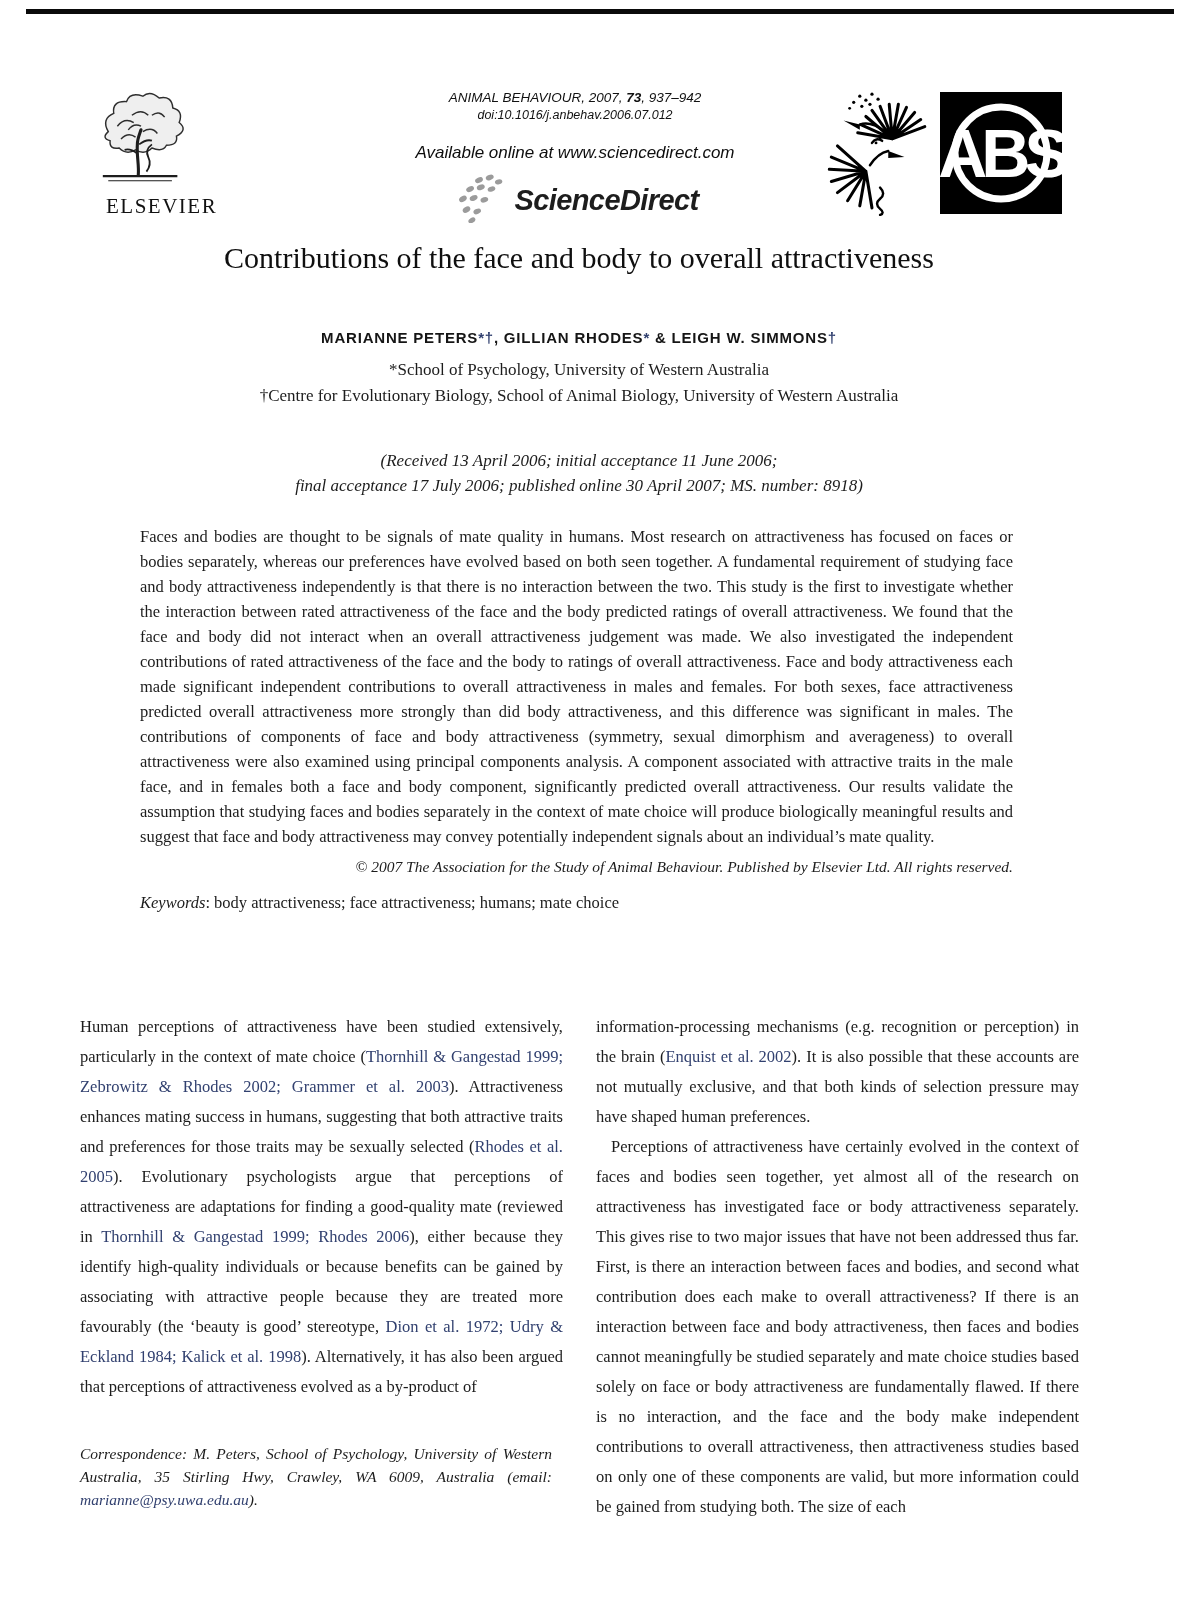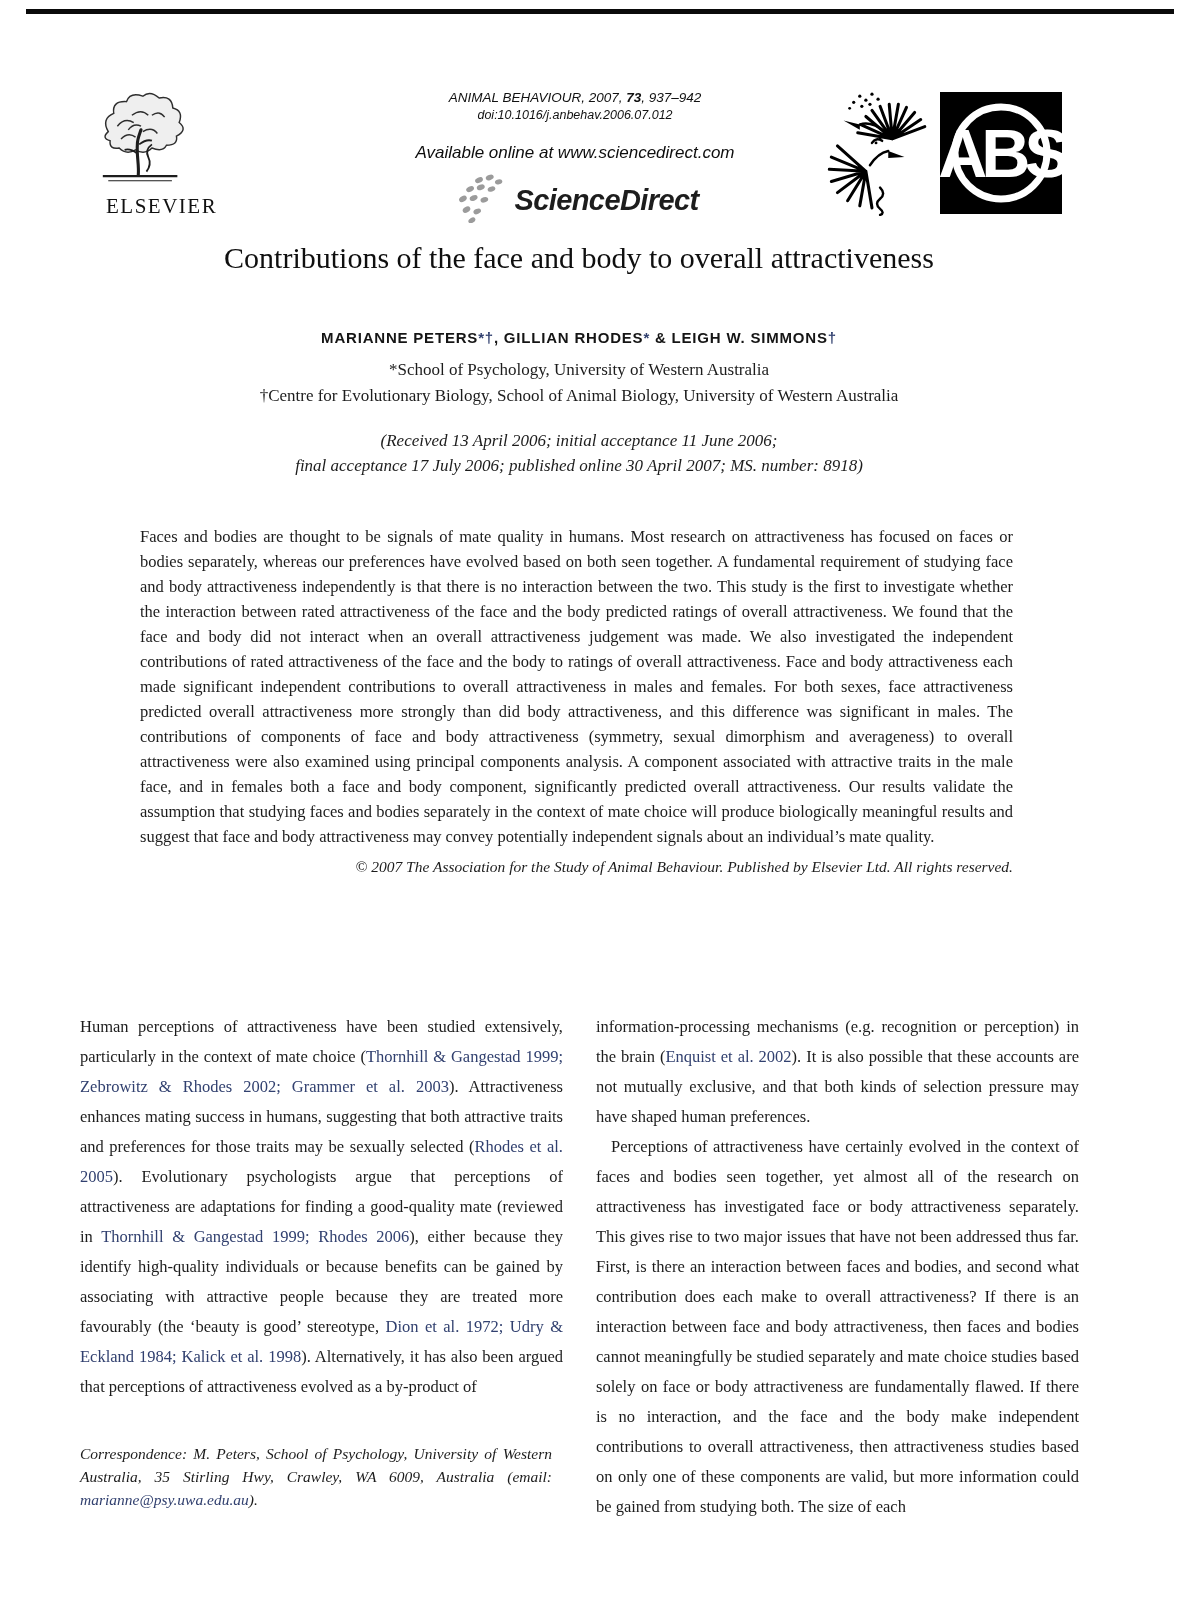--- a/index.html
+++ b/index.html
@@ -20,21 +20,21 @@
   .sd-word{font-family:"Liberation Sans",sans-serif;font-size:29px;font-weight:bold;letter-spacing:-0.6px;color:#1d1d1d;}
   .hdr-bird{position:absolute;top:86px;left:813px;}
   .hdr-abs{position:absolute;top:92px;left:940px;}
 
   
   .centered{position:absolute;left:80px;width:998px;text-align:center;margin-top:8px;}
   .title{top:241px;font-size:30px;color:#0f0f0f;}
   .authors{top:321px;font-family:"Liberation Sans",sans-serif;font-size:15px;font-weight:bold;letter-spacing:0.8px;color:#151515;}
   .affil-1{top:352px;font-size:17px;}
   .affil-2{top:378px;font-size:17px;}
-  .received{top:420px;font-style:italic;font-size:17px;line-height:25px;}
+  .received{top:440px;font-style:italic;font-size:17px;line-height:25px;}
 
   
   .abstract-wrap{position:absolute;top:524px;left:140px;width:873px;}
   .abstract-text{font-size:16.5px;line-height:25px;text-align:justify;}
   .abstract-copyright{margin-top:9px;text-align:right;font-style:italic;font-size:15.5px;}
   .keywords{margin-top:17px;font-size:16.5px;}
   .keywords .kw-label{font-style:italic;}
 
   
   .columns{position:absolute;top:1012px;left:80px;width:999px;display:flex;justify-content:space-between;}
@@ -164,20 +164,23 @@
   <div class="centered affil-2">†Centre for Evolutionary Biology, School of Animal Biology, University of Western Australia</div>
 
   <div class="centered received">
     <div>(Received 13 April 2006; initial acceptance 11 June 2006;</div>
     <div>final acceptance 17 July 2006; published online 30 April 2007; MS. number: 8918)</div>
   </div>
 
   <div class="abstract-wrap">
     <div class="abstract-text">Faces and bodies are thought to be signals of mate quality in humans. Most research on attractiveness has focused on faces or bodies separately, whereas our preferences have evolved based on both seen together. A fundamental requirement of studying face and body attractiveness independently is that there is no interaction between the two. This study is the first to investigate whether the interaction between rated attractiveness of the face and the body predicted ratings of overall attractiveness. We found that the face and body did not interact when an overall attractiveness judgement was made. We also investigated the independent contributions of rated attractiveness of the face and the body to ratings of overall attractiveness. Face and body attractiveness each made significant independent contributions to overall attractiveness in males and females. For both sexes, face attractiveness predicted overall attractiveness more strongly than did body attractiveness, and this difference was significant in males. The contributions of components of face and body attractiveness (symmetry, sexual dimorphism and averageness) to overall attractiveness were also examined using principal components analysis. A component associated with attractive traits in the male face, and in females both a face and body component, significantly predicted overall attractiveness. Our results validate the assumption that studying faces and bodies separately in the context of mate choice will produce biologically meaningful results and suggest that face and body attractiveness may convey potentially independent signals about an individual’s mate quality.</div>
     <div class="abstract-copyright">© 2007 The Association for the Study of Animal Behaviour. Published by Elsevier Ltd. All rights reserved.</div>
+    <div class="keywords">
+      <span class="kw-label">Keywords</span><span>: body attractiveness; face attractiveness; humans; mate choice</span>
+    </div>
   </div>
 
   <div class="columns">
     <div class="col">
       <p class="body-para"><span>Human perceptions of attractiveness have been studied extensively, particularly in the context of mate choice (</span><span class="cite">Thornhill &amp; Gangestad 1999; Zebrowitz &amp; Rhodes 2002; Grammer et al. 2003</span><span>). Attractiveness enhances mating success in humans, suggesting that both attractive traits and preferences for those traits may be sexually selected (</span><span class="cite">Rhodes et al. 2005</span><span>). Evolutionary psychologists argue that perceptions of attractiveness are adaptations for finding a good-quality mate (reviewed in </span><span class="cite">Thornhill &amp; Gangestad 1999; Rhodes 2006</span><span>), either because they identify high-quality individuals or because benefits can be gained by associating with attractive people because they are treated more favourably (the ‘beauty is good’ stereotype, </span><span class="cite">Dion et al. 1972; Udry &amp; Eckland 1984; Kalick et al. 1998</span><span>). Alternatively, it has also been argued that perceptions of attractiveness evolved as a by-product of</span></p>
       <div class="correspondence"><span>Correspondence: M. Peters, School of Psychology, University of Western Australia, 35 Stirling Hwy, Crawley, WA 6009, Australia (email: </span><span class="cite">marianne@psy.uwa.edu.au</span><span>).</span></div>
     </div>
     <div class="col">
       <p class="body-para"><span>information-processing mechanisms (e.g. recognition or perception) in the brain (</span><span class="cite">Enquist et al. 2002</span><span>). It is also possible that these accounts are not mutually exclusive, and that both kinds of selection pressure may have shaped human preferences.</span></p>
       <p class="body-para indent">Perceptions of attractiveness have certainly evolved in the context of faces and bodies seen together, yet almost all of the research on attractiveness has investigated face or body attractiveness separately. This gives rise to two major issues that have not been addressed thus far. First, is there an interaction between faces and bodies, and second what contribution does each make to overall attractiveness? If there is an interaction between face and body attractiveness, then faces and bodies cannot meaningfully be studied separately and mate choice studies based solely on face or body attractiveness are fundamentally flawed. If there is no interaction, and the face and the body make independent contributions to overall attractiveness, then attractiveness studies based on only one of these components are valid, but more information could be gained from studying both. The size of each</p>

